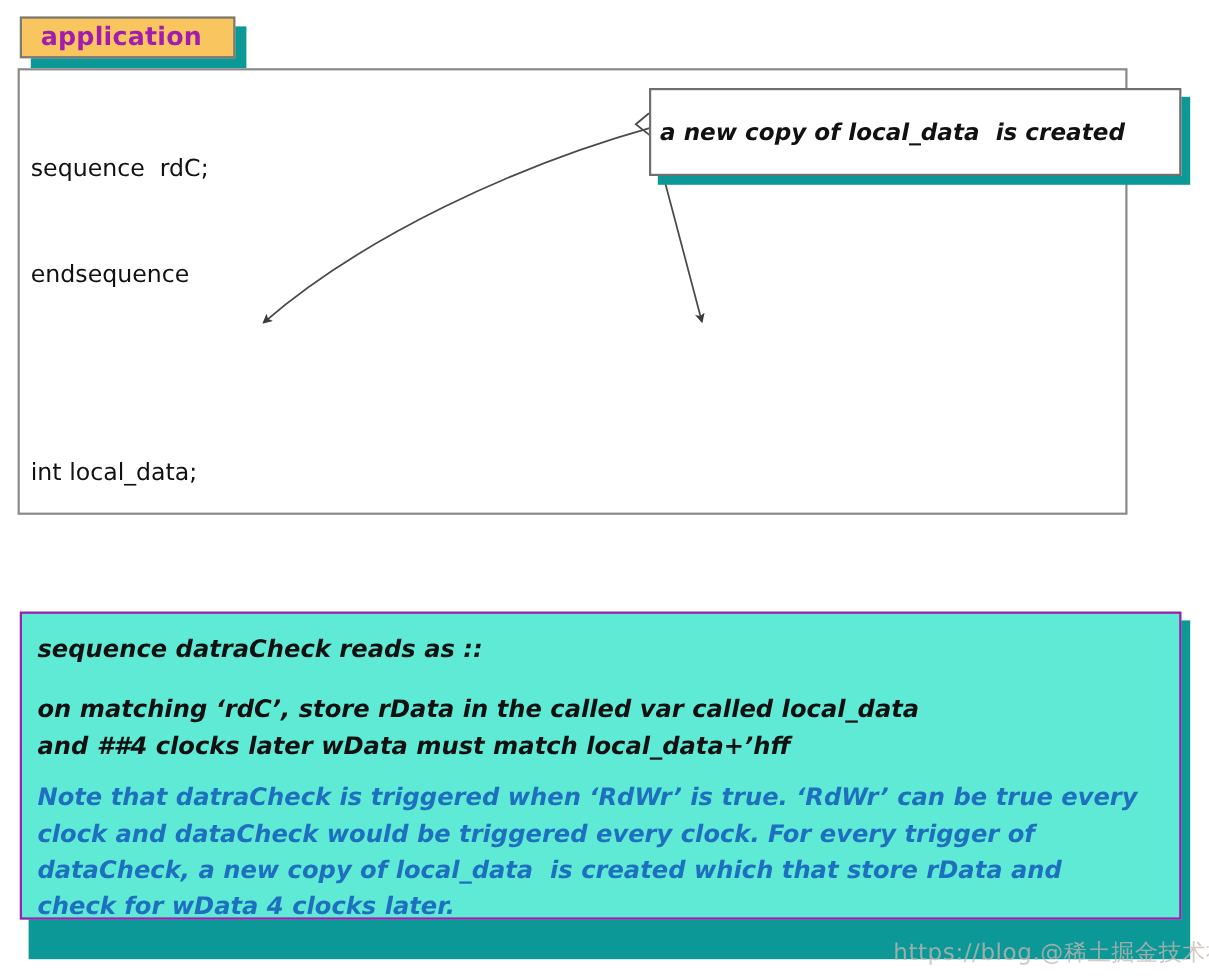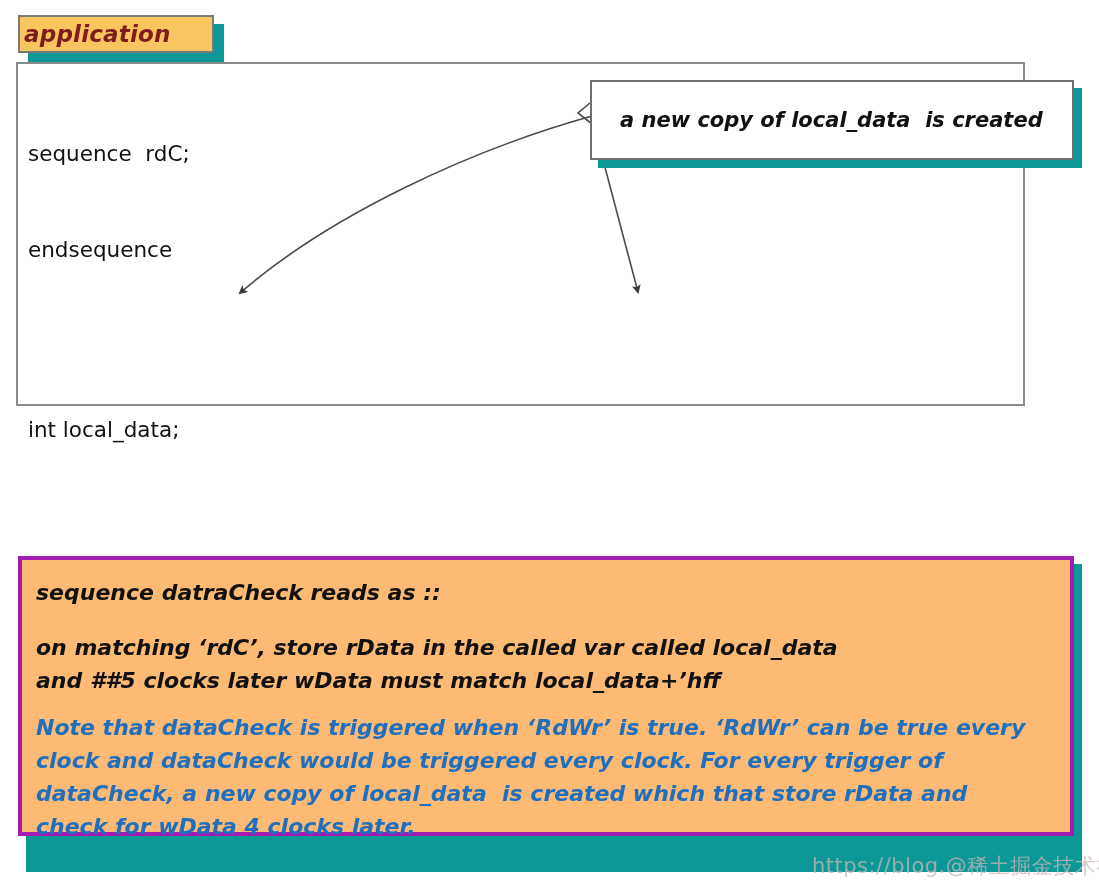--- a/index.html
+++ b/index.html
@@ -35,35 +35,34 @@
     width: 196px;
     height: 38px;
     background: #f8c55f;
     border: 2px solid #7a7a7a;
     box-sizing: border-box;
     display: flex;
     align-items: center;
   }
   .tab-label {
     font-family: "DejaVu Sans", sans-serif;
-    font-style: italic;
     font-weight: bold;
     font-size: 23px;
-    color: #7f1d1d;
-    padding-left: 4px;
+    color: #a21caf;
+    padding-left: 17px;
     letter-spacing: 0.2px;
   }
 
   
   .code-panel {
     position: absolute;
     left: 16px;
     top: 62px;
     width: 1009px;
-    height: 344px;
+    height: 406px;
     background: #ffffff;
     border: 2px solid #8a8a8a;
     box-sizing: border-box;
   }
   .code-text {
     position: absolute;
     left: 10px;
     top: 10px;
     font-family: "DejaVu Sans", sans-serif;
     font-size: 21.5px;
@@ -97,21 +96,21 @@
     left: 590px;
     top: 80px;
     width: 484px;
     height: 80px;
     background: #ffffff;
     border: 2px solid #6f6f6f;
     box-sizing: border-box;
     display: flex;
     flex-direction: column;
     justify-content: center;
-    padding-left: 28px;
+    padding-left: 8px;
   }
   .callout-line {
     font-family: "DejaVu Sans", sans-serif;
     font-style: italic;
     font-weight: bold;
     font-size: 21px;
     line-height: 30px;
     color: #111111;
     white-space: pre;
   }
@@ -134,22 +133,22 @@
     width: 1056px;
     height: 308px;
     background: #0d9898;
   }
   .note-panel {
     position: absolute;
     left: 18px;
     top: 556px;
     width: 1056px;
     height: 280px;
-    background: #fdba74;
-    border: 4px solid #a21caf;
+    background: #5eead4;
+    border: 2px solid #a21caf;
     box-sizing: border-box;
     padding: 16px 14px 0 14px;
   }
   .note-line {
     font-family: "DejaVu Sans", sans-serif;
     font-style: italic;
     font-weight: bold;
     font-size: 22px;
     line-height: 33px;
     color: #111111;
@@ -220,23 +219,23 @@
   <div class="callout-shadow"></div>
   <div class="callout">
     <div class="callout-line">a new copy of local_data  is created</div>
   </div>
 
   <div class="note-shadow"></div>
   <div class="note-panel">
     <div class="note-line">sequence datraCheck reads as ::</div>
     <div class="note-line blank"></div>
     <div class="note-line">on matching ‘rdC’, store rData in the called var called local_data</div>
-    <div class="note-line">and ##5 clocks later wData must match local_data+’hff</div>
+    <div class="note-line">and ##4 clocks later wData must match local_data+’hff</div>
     <div class="note-line gap"></div>
-    <div class="note-line blue">Note that dataCheck is triggered when ‘RdWr’ is true. ‘RdWr’ can be true every</div>
+    <div class="note-line blue">Note that datraCheck is triggered when ‘RdWr’ is true. ‘RdWr’ can be true every</div>
     <div class="note-line blue">clock and dataCheck would be triggered every clock. For every trigger of</div>
     <div class="note-line blue">dataCheck, a new copy of local_data  is created which that store rData and</div>
     <div class="note-line blue">check for wData 4 clocks later.</div>
   </div>
 
   <div class="watermark">https://blog.@稀土掘金技术社区</div>
 
 </div>
 
 </body></html>

